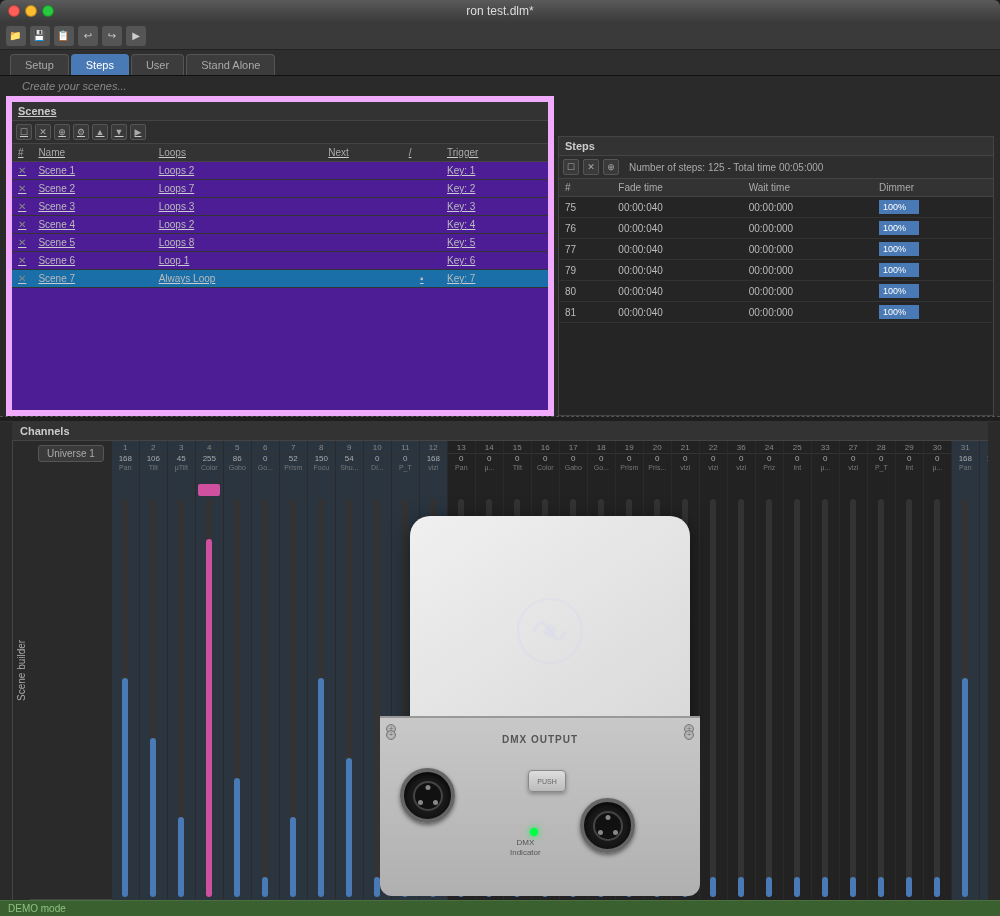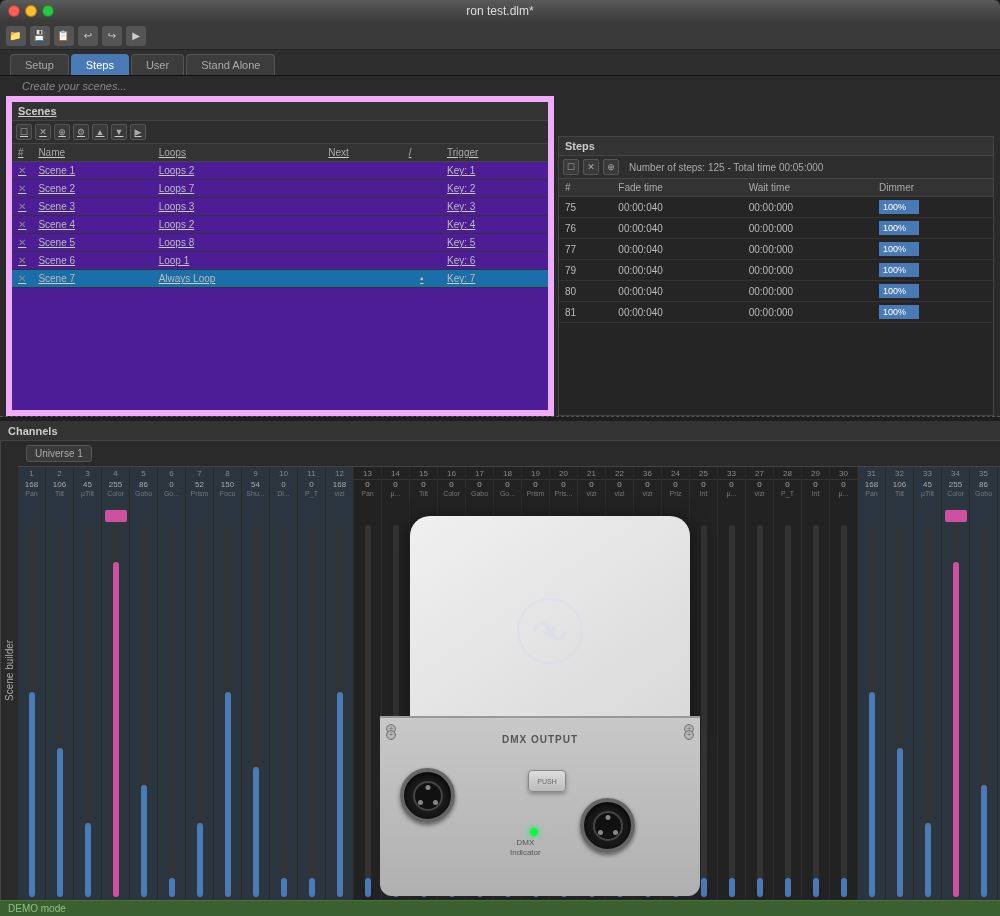--- a/index.html
+++ b/index.html
@@ -205,21 +205,21 @@
       height: 6px;
       background: #1e1e1e;
       border-top: 1px dashed #555;
       border-bottom: 1px solid #333;
     }
 
     
     .channels-section {
       flex: 1;
       background: #252525;
-      margin: 0 0px;
+      margin: 0 12px;
       display: flex;
       flex-direction: column;
       overflow: hidden;
     }
     .channels-header {
       background: #333;
       padding: 3px 8px;
       font-size: 11px;
       font-weight: bold;
       color: #ccc;
@@ -237,21 +237,21 @@
       color: #aaa;
       font-size: 10px;
       padding: 6px 3px;
       border-right: 1px solid #444;
       text-align: center;
       white-space: nowrap;
     }
     .universe-area {
       flex: 1;
       display: flex;
-      flex-direction: column;
+      flex-direction: row;
       overflow: hidden;
     }
     .universe-tab {
       background: #3a3a3a;
       padding: 2px 8px;
       font-size: 10px;
       color: #aaa;
       border: 1px solid #555;
       display: inline-block;
       margin: 2px 4px;

